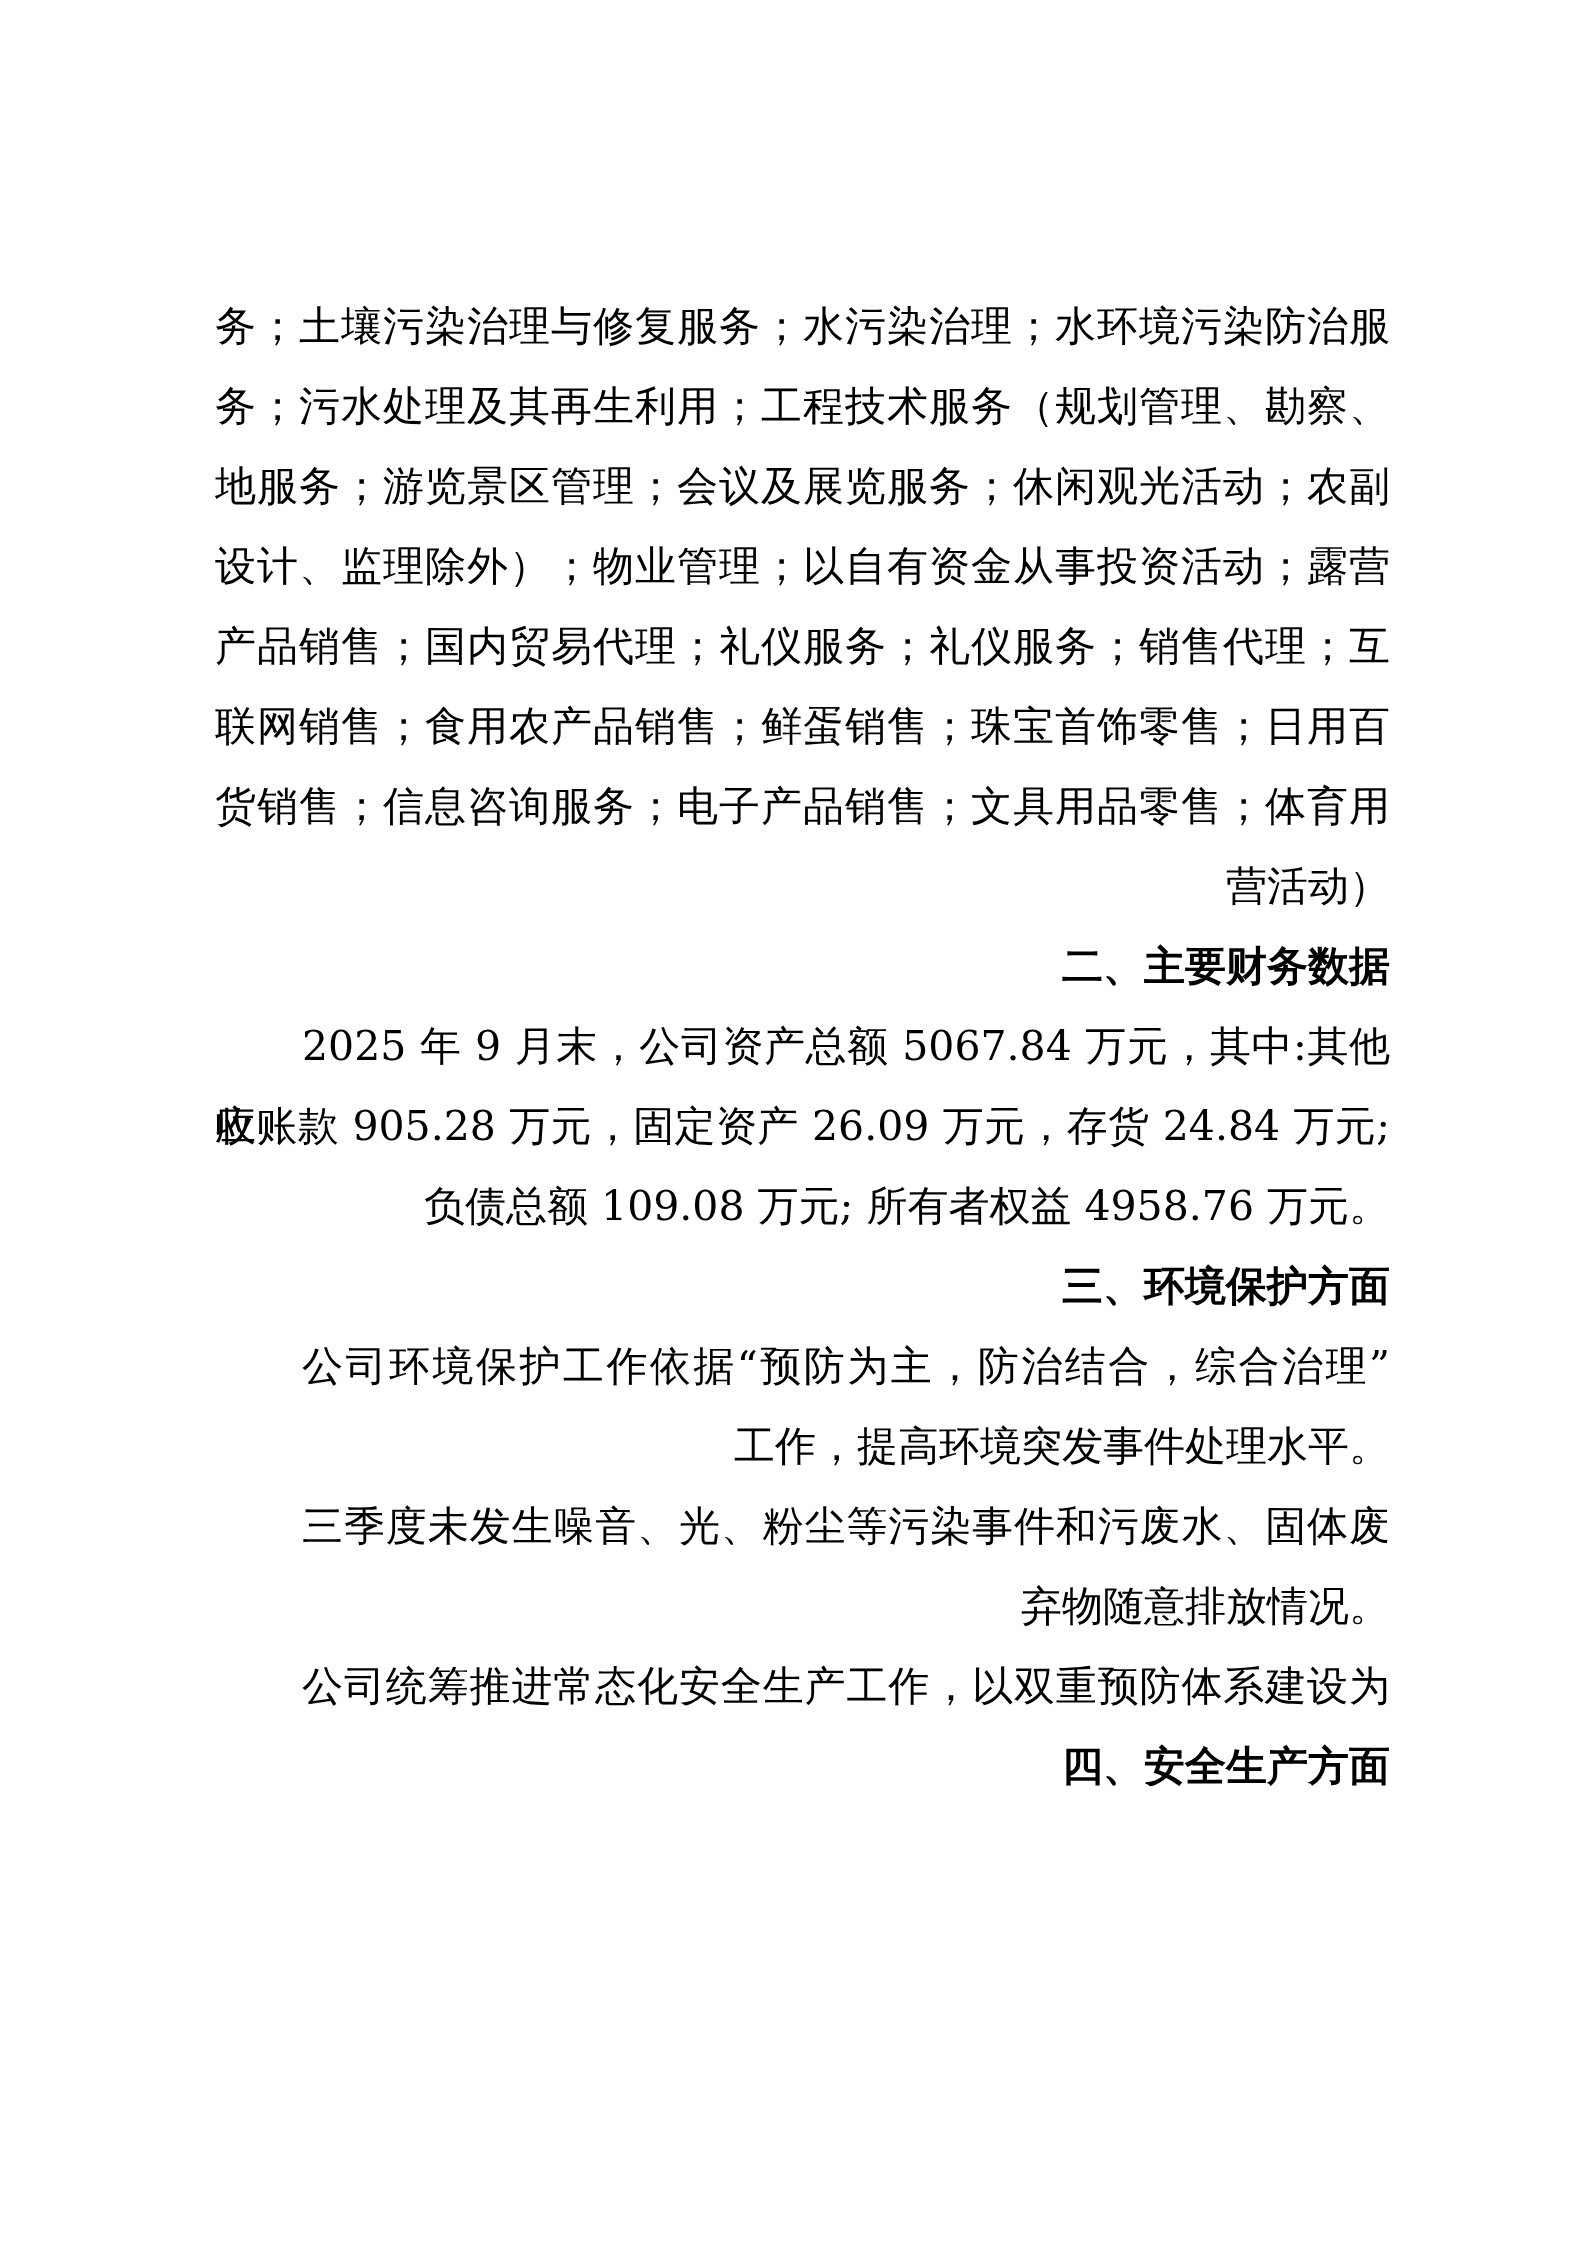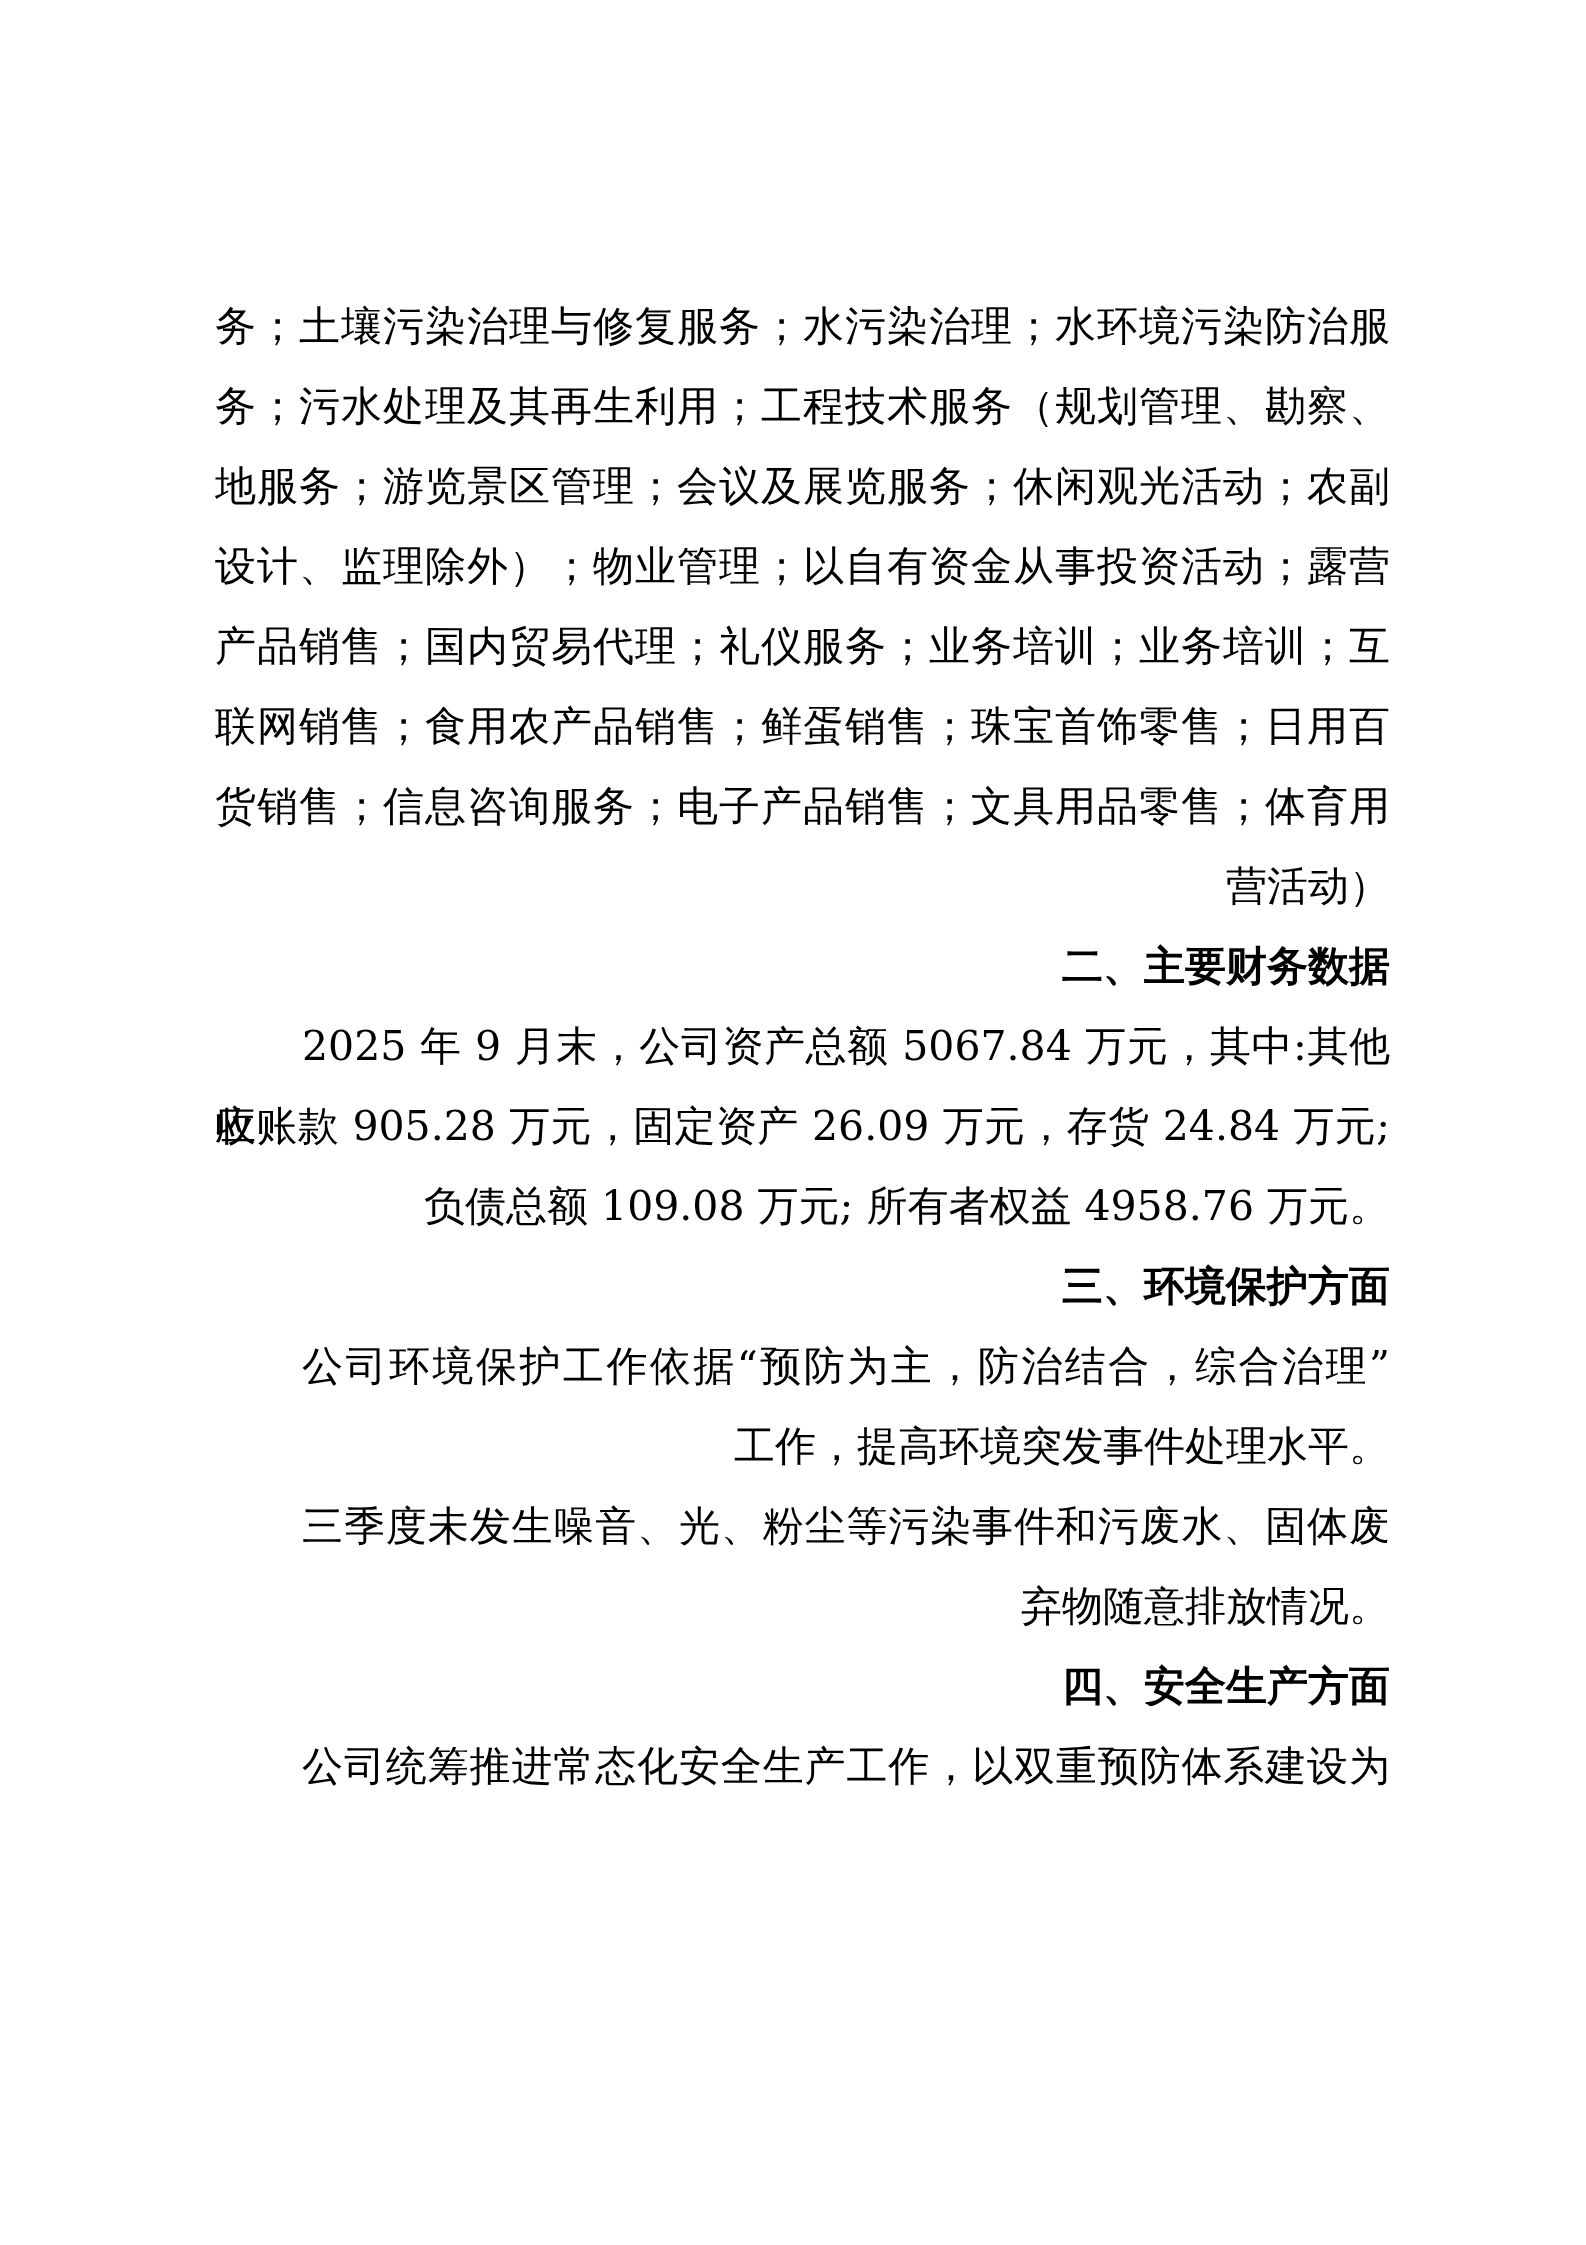--- a/index.html
+++ b/index.html
@@ -45,33 +45,33 @@
 </head>
 <body>
 
 <div class="page">
   <div class="text-block">
 
     <div class="line fill">务；土壤污染治理与修复服务；水污染治理；水环境污染防治服</div>
     <div class="line fill">务；污水处理及其再生利用；工程技术服务（规划管理、勘察、</div>
     <div class="line fill">地服务；游览景区管理；会议及展览服务；休闲观光活动；农副</div>
     <div class="line fill">设计、监理除外）；物业管理；以自有资金从事投资活动；露营</div>
-    <div class="line fill">产品销售；国内贸易代理；礼仪服务；业务培训；业务培训；互</div>
+    <div class="line fill">产品销售；国内贸易代理；礼仪服务；礼仪服务；销售代理；互</div>
     <div class="line fill">联网销售；食用农产品销售；鲜蛋销售；珠宝首饰零售；日用百</div>
     <div class="line fill">货销售；信息咨询服务；电子产品销售；文具用品零售；体育用</div>
     <div class="line">营活动）</div>
 
     <div class="line heading indent">二、主要财务数据</div>
     <div class="line fill indent">2025 年 9 月末，公司资产总额 5067.84 万元，其中:其他应</div>
     <div class="line fill">收账款 905.28 万元，固定资产 26.09 万元，存货 24.84 万元;</div>
     <div class="line">负债总额 109.08 万元; 所有者权益 4958.76 万元。</div>
 
     <div class="line heading indent">三、环境保护方面</div>
     <div class="line fill indent">公司环境保护工作依据“预防为主，防治结合，综合治理”</div>
     <div class="line">工作，提高环境突发事件处理水平。</div>
     <div class="line fill indent">三季度未发生噪音、光、粉尘等污染事件和污废水、固体废</div>
     <div class="line">弃物随意排放情况。</div>
 
+    <div class="line fill indent">公司统筹推进常态化安全生产工作，以双重预防体系建设为</div>
     <div class="line heading indent">四、安全生产方面</div>
-    <div class="line fill indent">公司统筹推进常态化安全生产工作，以双重预防体系建设为</div>
 
   </div>
 </div>
 
 </body></html>

